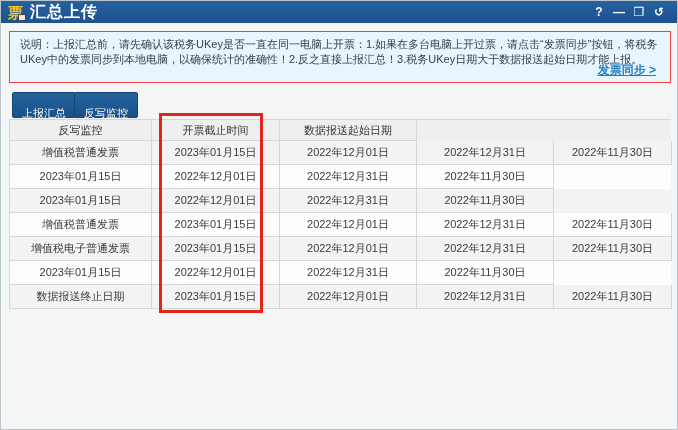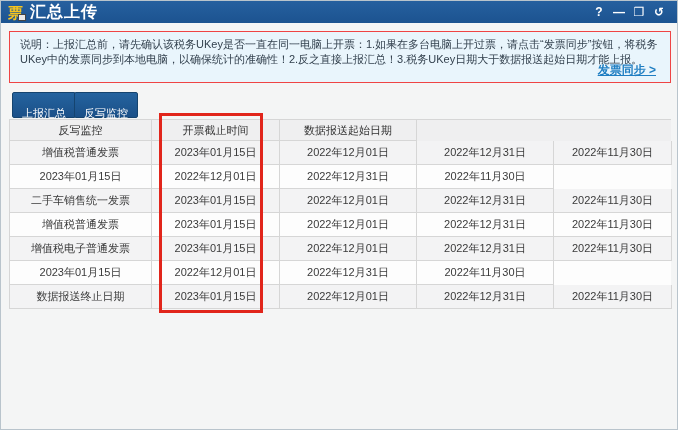--- a/index.html
+++ b/index.html
@@ -110,21 +110,20 @@
           <div class="t-cell">2022年12月31日</div>
           <div class="t-cell">2022年11月30日</div>
         </div>
         <div class="t-row">
           <div class="t-cell">2023年01月15日</div>
           <div class="t-cell">2022年12月01日</div>
           <div class="t-cell">2022年12月31日</div>
           <div class="t-cell">2022年11月30日</div>
         </div>
         <div class="t-row">
-          <div class="t-cell">二手车销售统一发票</div>
           <div class="t-cell">2023年01月15日</div>
           <div class="t-cell">2022年12月01日</div>
           <div class="t-cell">2022年12月31日</div>
           <div class="t-cell">2022年11月30日</div>
         </div>
         <div class="t-row">
           <div class="t-cell">增值税普通发票</div>
           <div class="t-cell">2023年01月15日</div>
           <div class="t-cell">2022年12月01日</div>
           <div class="t-cell">2022年12月31日</div>

